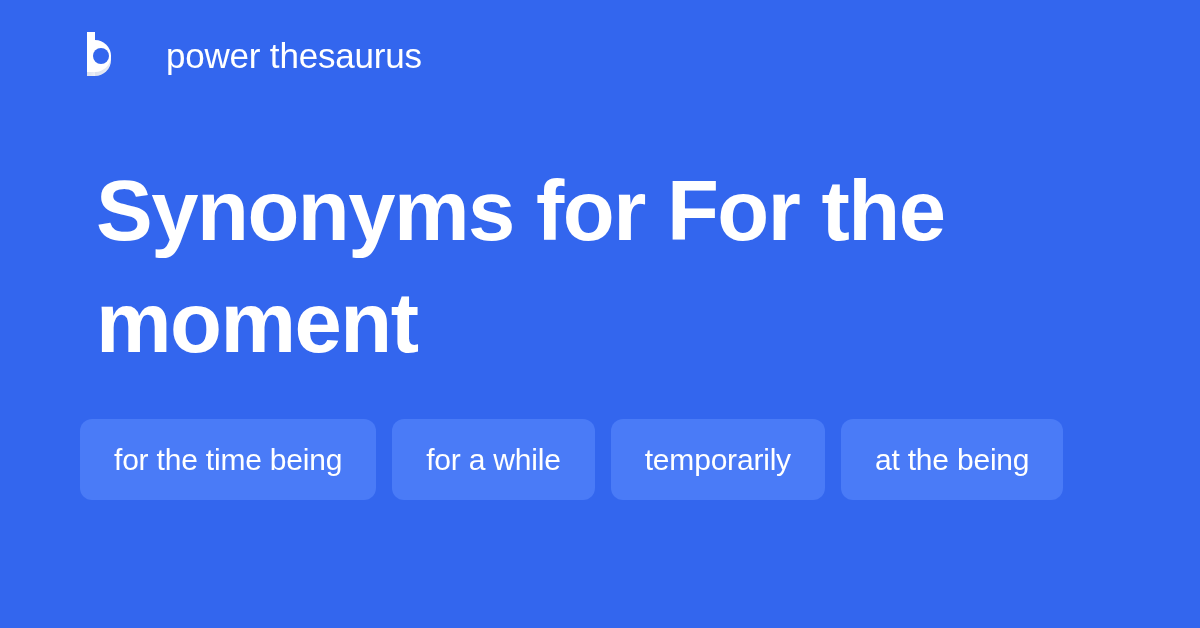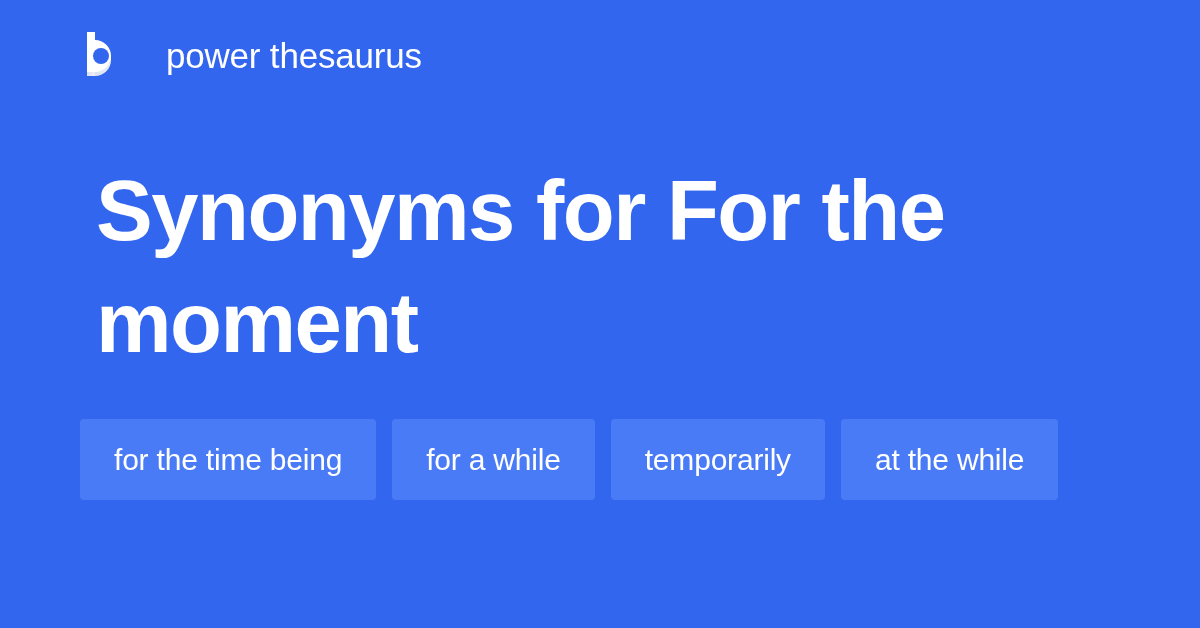--- a/index.html
+++ b/index.html
@@ -69,21 +69,21 @@
     left: 80px;
     top: 419px;
     width: 1040px;
     display: flex;
     flex-wrap: wrap;
     gap: 16px;
   }
 
   .chip {
     background: #4a7bf7;
-    border-radius: 4px;
+    border-radius: 12px;
     height: 81px;
     display: flex;
     align-items: center;
     justify-content: center;
     padding: 0 34px;
     box-sizing: border-box;
     color: #ffffff;
     font-size: 30px;
     line-height: 34px;
     font-weight: 400;
@@ -121,16 +121,16 @@
     </svg>
     <div class="brand-name">power thesaurus</div>
   </div>
 
   <h1 class="headline">Synonyms for For the moment</h1>
 
   <div class="chips">
     <div class="chip">for the time being</div>
     <div class="chip">for a while</div>
     <div class="chip">temporarily</div>
-    <div class="chip">at the while</div>
+    <div class="chip">at the being</div>
   </div>
 
 </div>
 
 </body></html>

